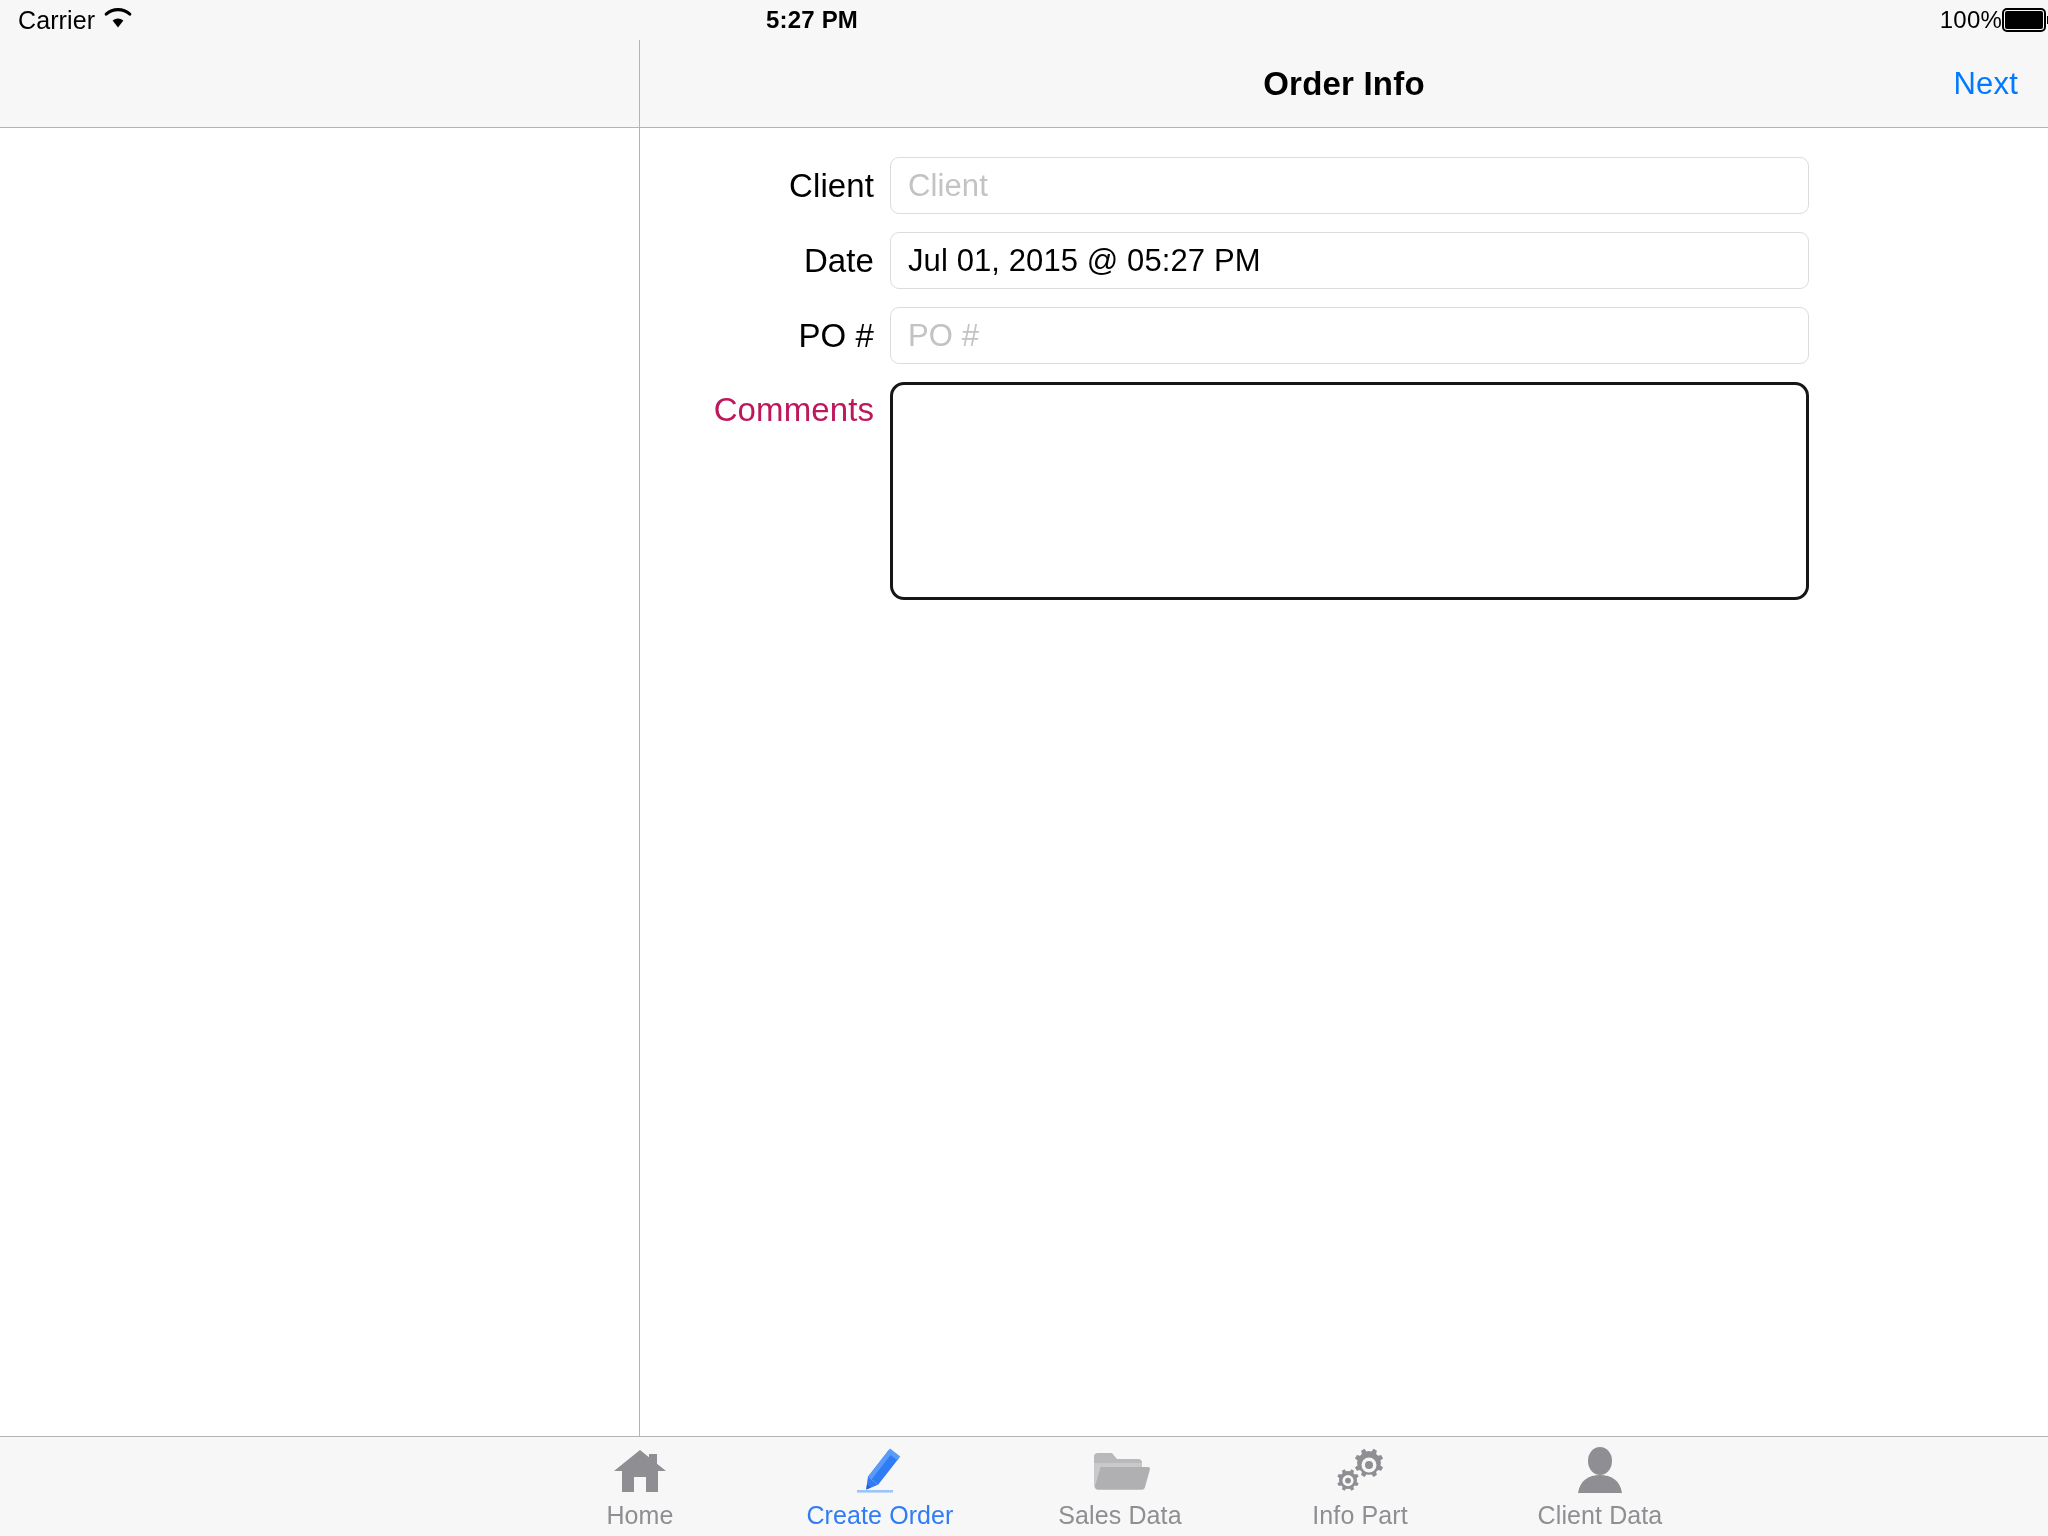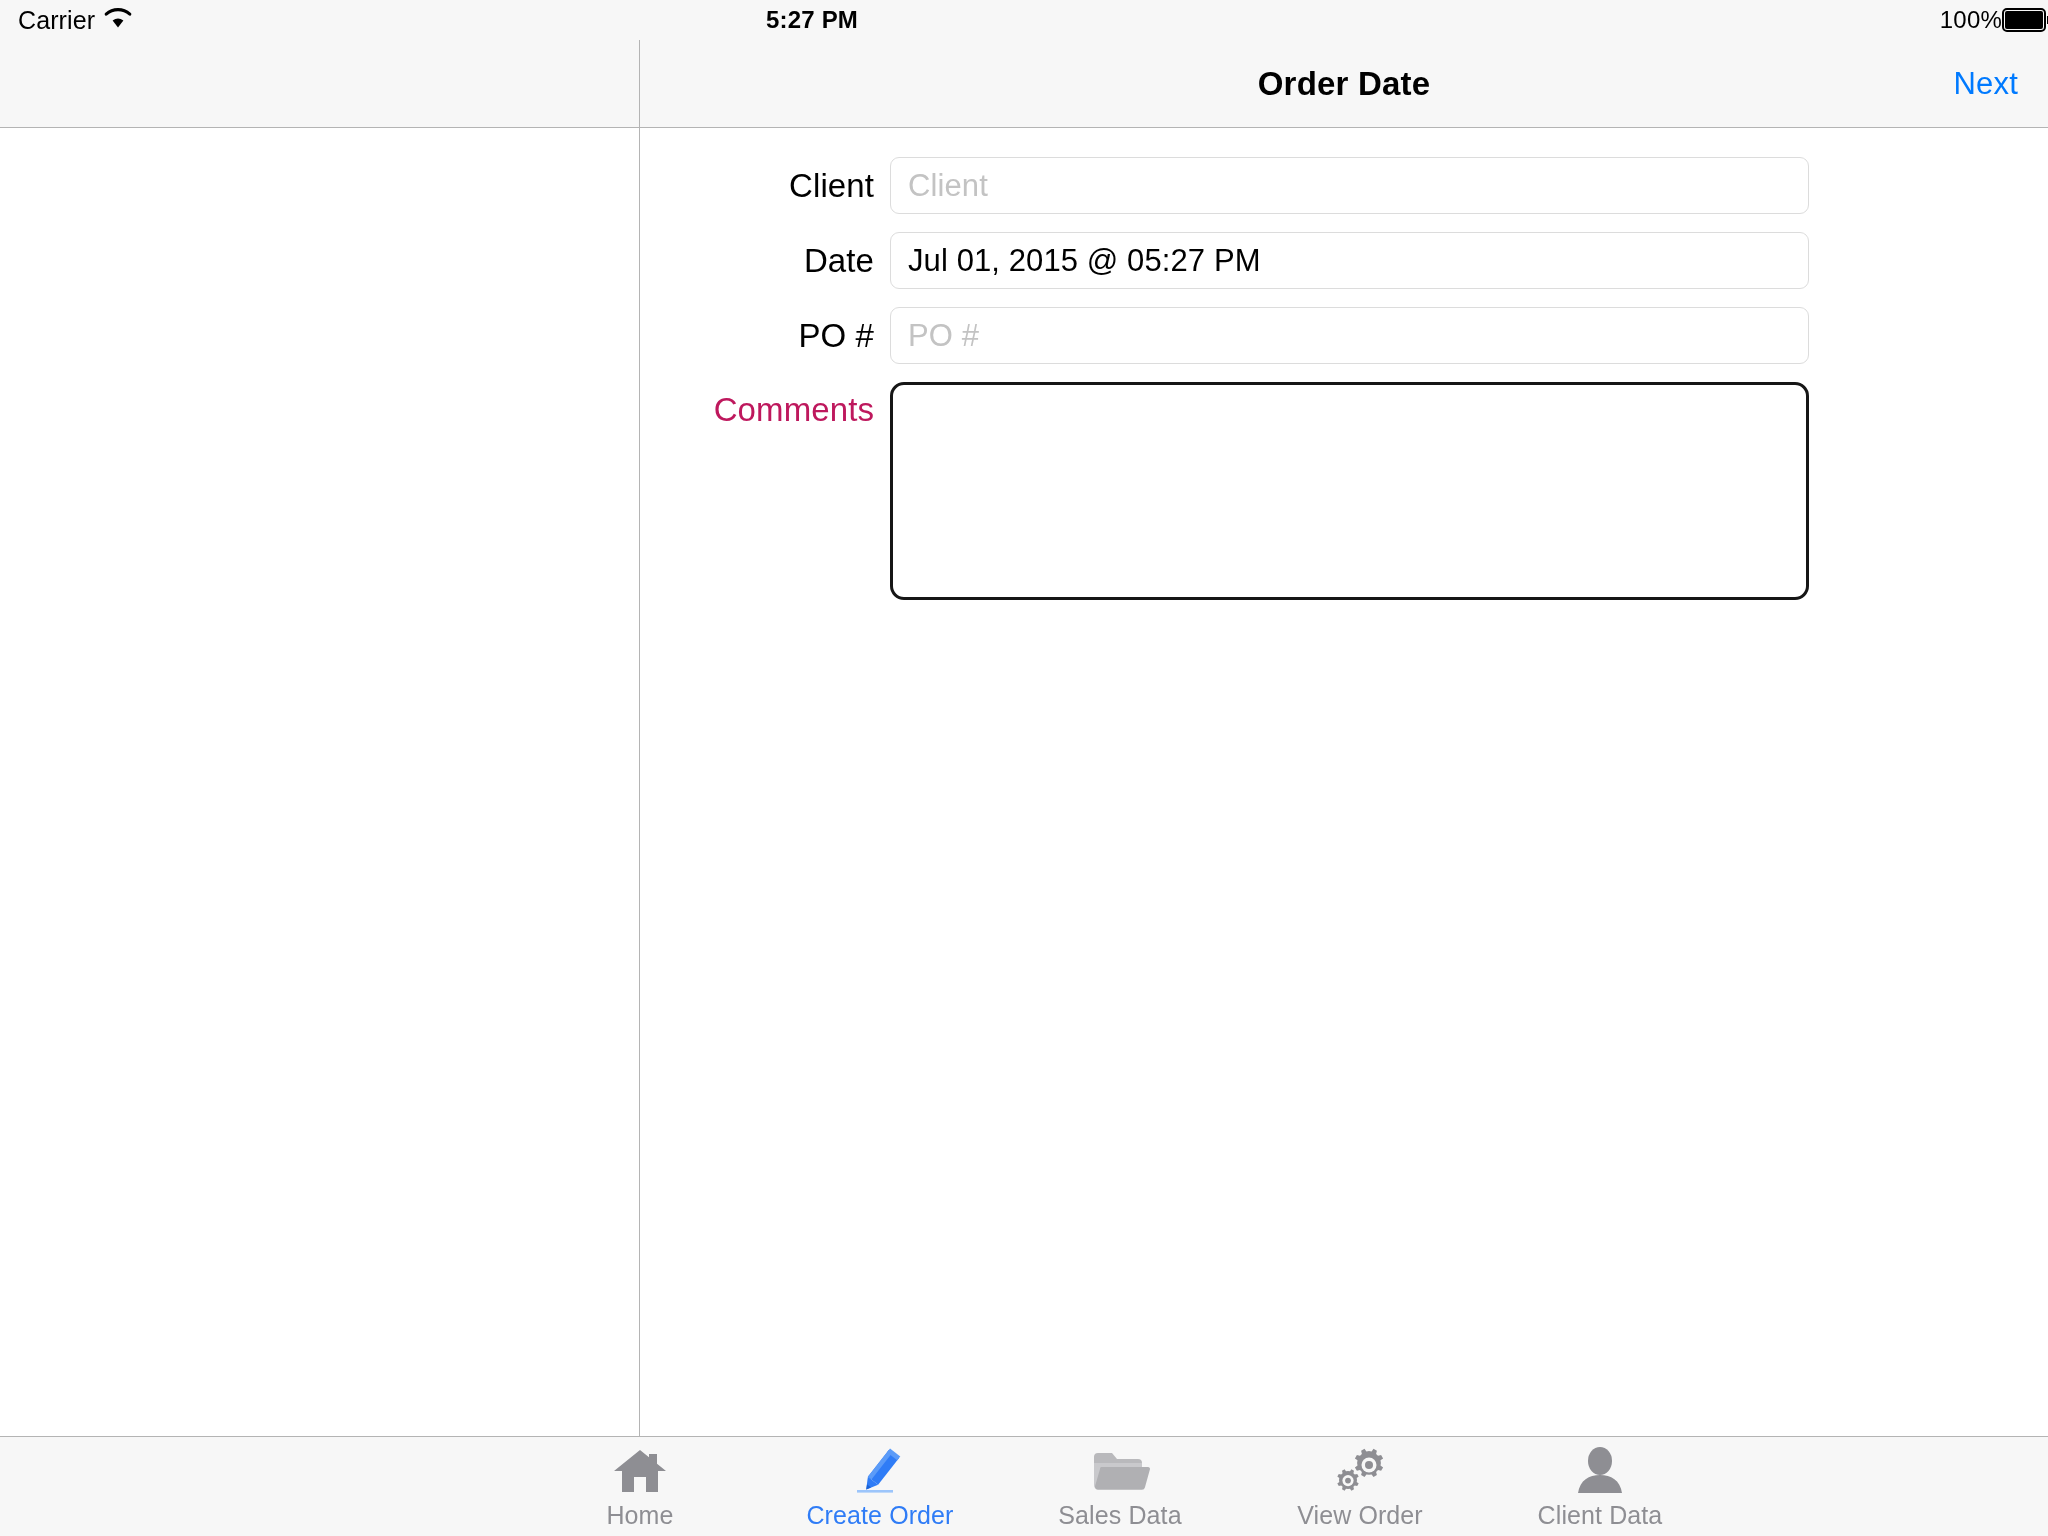--- a/index.html
+++ b/index.html
@@ -329,21 +329,21 @@
   </div>
 
   <div class="master-pane">
     <div class="master-topbar"></div>
   </div>
   <div class="split-divider"></div>
 
   <div class="detail-pane">
 
     <div class="nav-bar">
-      <div class="nav-title">Order Date</div>
+      <div class="nav-title">Order Info</div>
       <div class="nav-next">Next</div>
     </div>
 
     <div class="form-area">
 
       <div class="field-row row-client" style="width:1169px;">
         <div class="field-label">Client</div>
         <input class="field-input" type="text" placeholder="Client" style="">
       </div>
 
@@ -413,21 +413,21 @@
             <circle cx="38" cy="20" r="7.5" fill="#f7f7f7"></circle>
             <circle cx="38" cy="20" r="4" fill="#8e8e93"></circle>
           </g>
           <g fill="#8e8e93">
             <path d="M17 26 l2 .3 1.4 -2 2.6 1.5 -.6 2.4 1.4 1.4 2.4 -.6 1.5 2.6 -2 1.4 .3 2 -.3 2 2 1.4 -1.5 2.6 -2.4 -.6 -1.4 1.4 .6 2.4 -2.6 1.5 -1.4 -2 -2 .3 -2 -.3 -1.4 2 -2.6 -1.5 .6 -2.4 -1.4 -1.4 -2.4 .6 -1.5 -2.6 2 -1.4 -.3 -2 .3 -2 -2 -1.4 1.5 -2.6 2.4 .6 1.4 -1.4 -.6 -2.4 2.6 -1.5 1.4 2 Z"></path>
             <circle cx="17" cy="35.6" r="5.6" fill="#f7f7f7"></circle>
             <circle cx="17" cy="35.6" r="2.9" fill="#8e8e93"></circle>
           </g>
         </svg>
       </span>
-      <span class="tab-label">View Order</span>
+      <span class="tab-label">Info Part</span>
     </div>
 
     <div class="tab-item">
       <span class="tab-icon">
         <svg width="56" height="50" viewBox="0 0 56 50">
           <ellipse cx="28" cy="15" rx="12" ry="14" fill="#8e8e93"></ellipse>
           <path d="M6 47 c2 -13 11 -18 22 -18 c11 0 20 5 22 18 Z" fill="#8e8e93"></path>
         </svg>
       </span>
       <span class="tab-label">Client Data</span>

